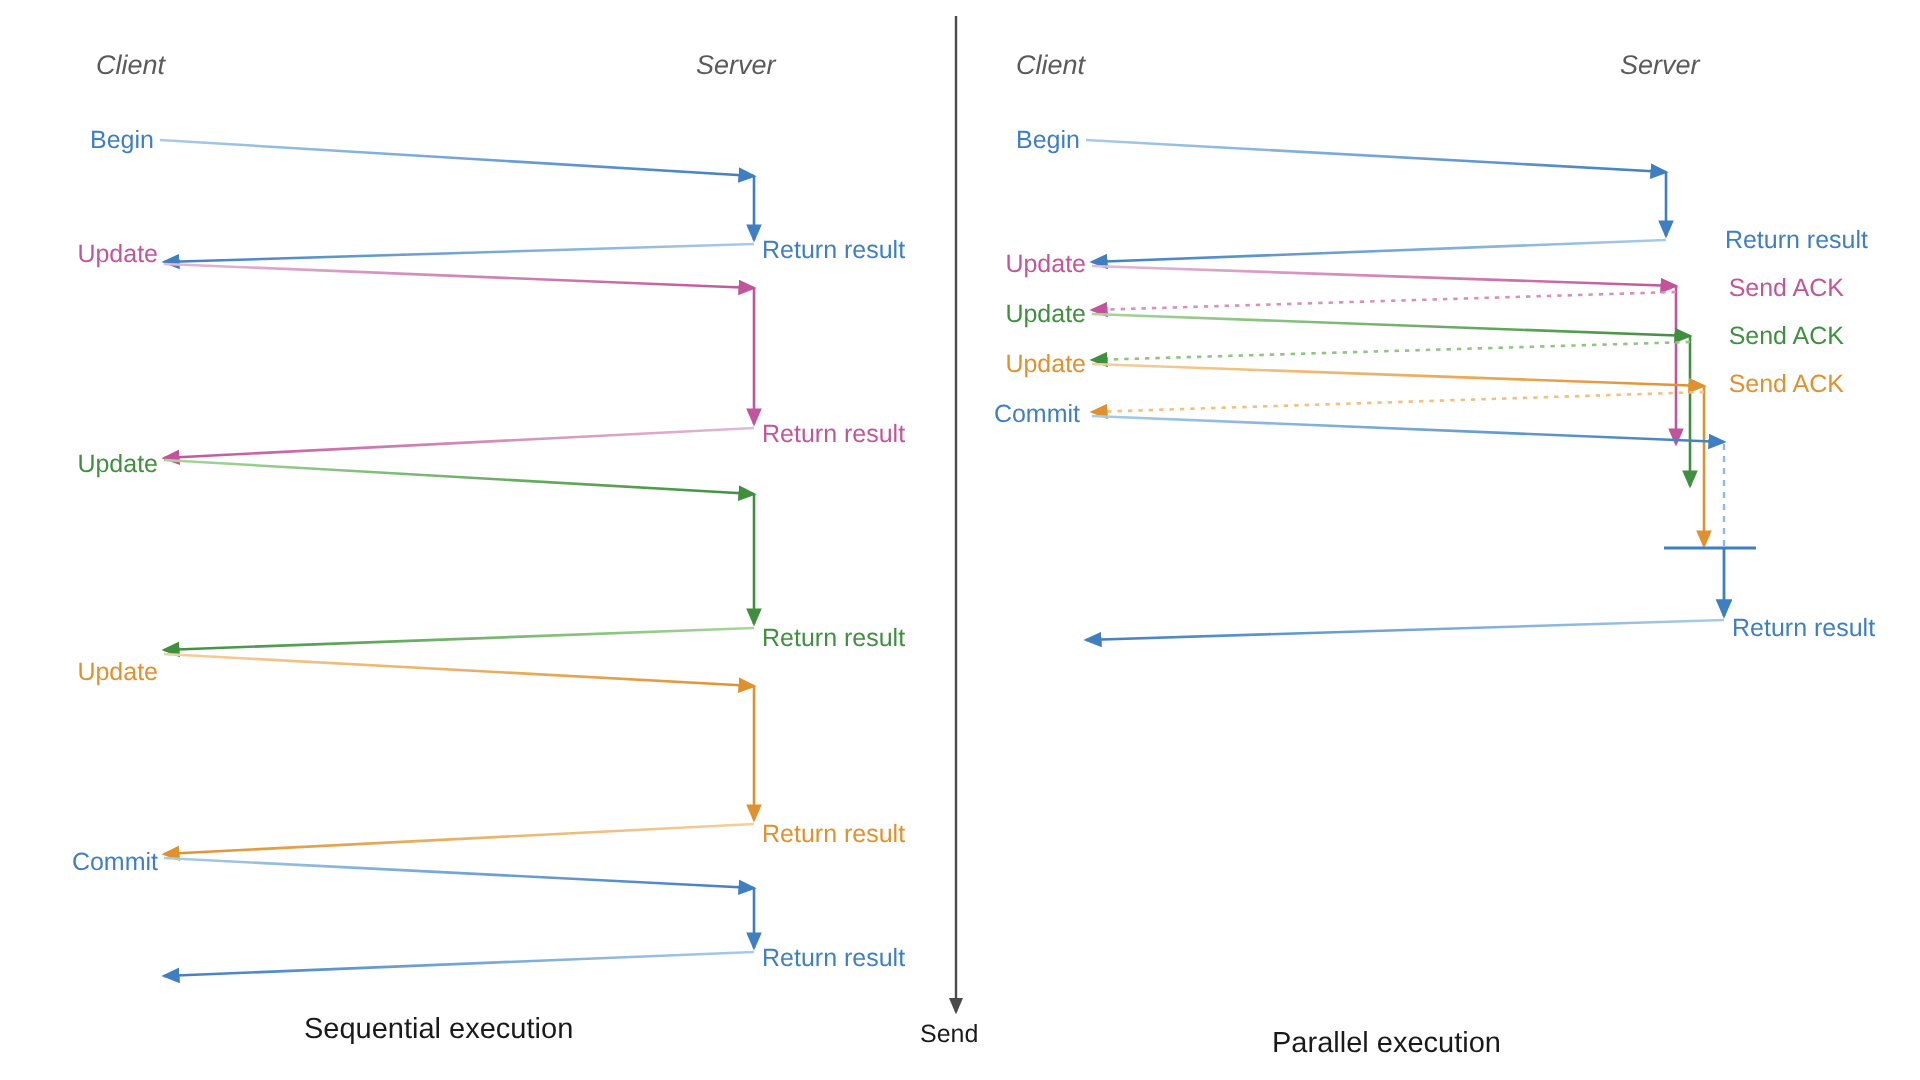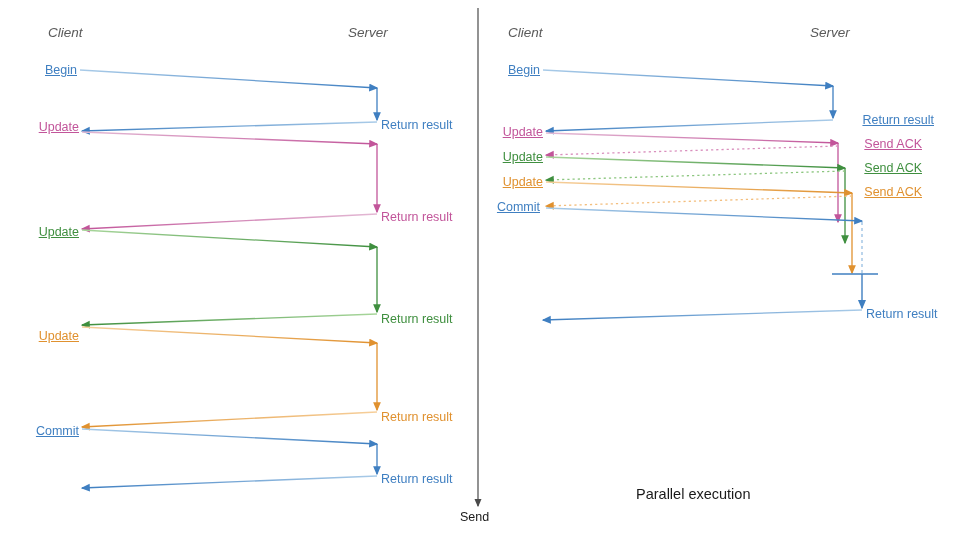--- a/index.html
+++ b/index.html
@@ -4,21 +4,21 @@
 <style>
   html,body{margin:0;padding:0;background:#ffffff;}
   body{
     width:960px;height:540px;overflow:hidden;
     font-family:"Liberation Sans","DejaVu Sans",sans-serif;
     position:relative;
   }
   #stage{position:absolute;left:0;top:0;width:960px;height:382px;}
   svg#canvas{position:absolute;left:0;top:0;width:960px;height:540px;}
   .lbl{position:absolute;white-space:nowrap;font-size:12.5px;line-height:1;}
-  .lbl.r{transform:translate(-100%,0);text-decoration:underline;}
+  .lbl.r{transform:translate(-100%,0);}
   .actor{position:absolute;white-space:nowrap;font-style:italic;font-size:13.5px;color:#5a5a5a;}
   .caption{position:absolute;white-space:nowrap;font-size:14.5px;color:#1a1a1a;}
   .timelbl{position:absolute;white-space:nowrap;font-size:12.5px;color:#1a1a1a;}
 </style>
 </head>
 <body>
 
 <div id="stage">
 
   <svg id="canvas" viewBox="0 0 960 540">
@@ -151,17 +151,18 @@
   <div class="lbl r" style="left:543px;top:151px;color:#3f8f3f;"><span>Update</span></div>
   <div class="lbl r" style="left:543px;top:176px;color:#e0912f;"><span>Update</span></div>
   <div class="lbl r" style="left:540px;top:201px;color:#3f7fc1;"><span>Commit</span></div>
 
   <div class="lbl r" style="left:934px;top:114px;color:#3f7fc1;"><span>Return result</span></div>
   <div class="lbl r" style="left:922px;top:138px;color:#c2559a;"><span>Send ACK</span></div>
   <div class="lbl r" style="left:922px;top:162px;color:#3f8f3f;"><span>Send ACK</span></div>
   <div class="lbl r" style="left:922px;top:186px;color:#e0912f;"><span>Send ACK</span></div>
   <div class="lbl" style="left:866px;top:308px;color:#3f7fc1;"><span>Return result</span></div>
 
-  <div class="caption" style="left:636px;top:486px;text-align:right;"><span>Parallel execution</span></div>
+  <div class="caption" style="left:152px;top:507px;"><span>Sequential execution</span></div>
+  <div class="caption" style="left:636px;top:514px;text-align:right;"><span>Parallel execution</span></div>
 
   <div class="timelbl" style="left:460px;top:510px;"><span>Send</span></div>
 
 </div>
 
 </body></html>

